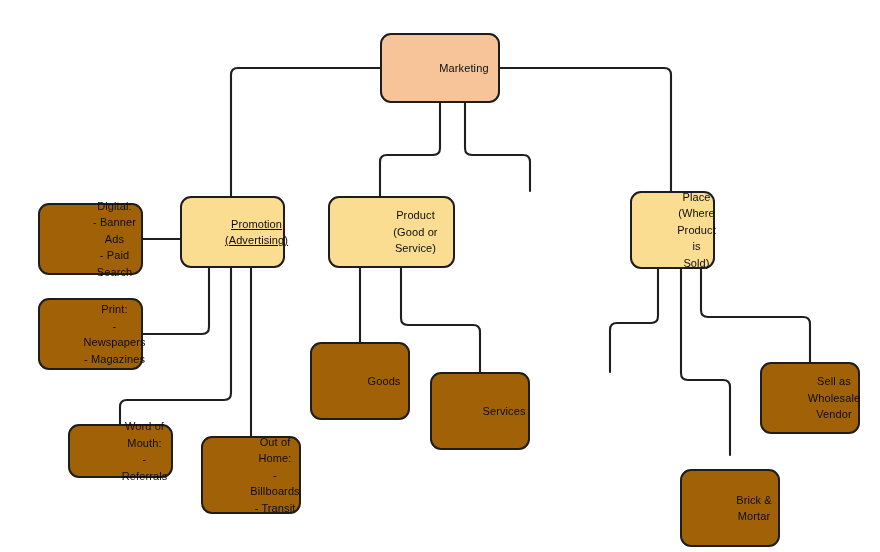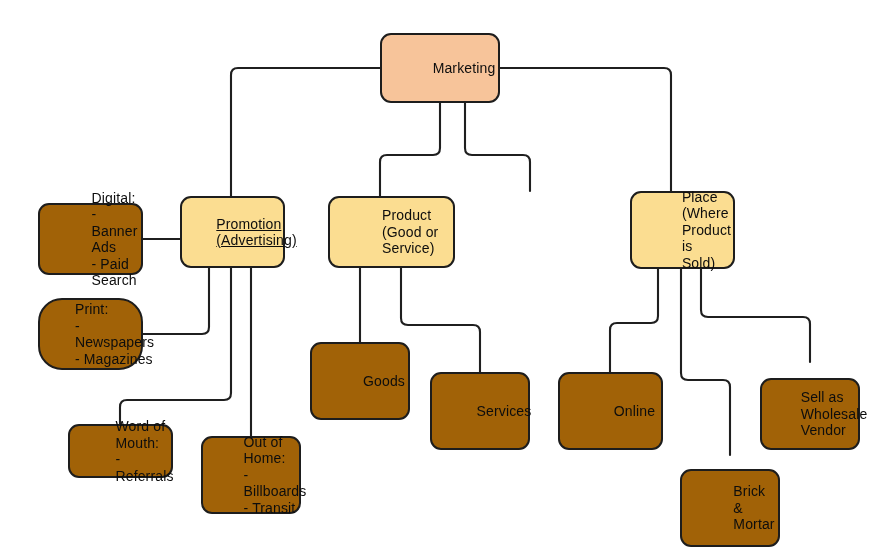--- a/index.html
+++ b/index.html
@@ -34,22 +34,22 @@
     stroke-linejoin: round;
   }
   .node {
     position: absolute;
     box-sizing: border-box;
     border: 2.1px solid #1d1d1d;
     border-radius: 11px;
     display: flex;
     align-items: center;
     justify-content: center;
-    text-align: left;
-    font-size: 14px;
+    text-align: center;
+    font-size: 11px;
     line-height: 16.5px;
     color: #0d0d0d;
     letter-spacing: 0.01em;
     z-index: 2;
     padding-left: 48px;
   }
   .node-root {
     background: #f7c49a;
   }
   .node-branch {
@@ -106,33 +106,33 @@
     <span class="node-label">Promotion
 (Advertising)</span>
   </div>
 
   <div class="node node-branch" style="left:328px; top:196px; width:127px; height:72px;">
     <span class="node-label">Product
 (Good or Service)</span>
   </div>
 
 
-  <div class="node node-branch" style="left:630px; top:191px; width:105px; height:78px;">
+  <div class="node node-branch" style="left:630px; top:191px; width:85px; height:78px;">
     <span class="node-label">Place
 (Where Product is
 Sold)</span>
   </div>
 
   <div class="node node-leaf" style="left:38px; top:203px; width:105px; height:72px;">
     <span class="node-label">Digital:
 - Banner Ads
 - Paid Search</span>
   </div>
 
-  <div class="node node-leaf" style="left:38px; top:298px; width:105px; height:72px;border-radius:24px;">
+  <div class="node node-leaf" style="left:38px; top:298px; width:105px; height:72px;">
     <span class="node-label">Print:
 - Newspapers
 - Magazines</span>
   </div>
 
   <div class="node node-leaf" style="left:68px; top:424px; width:105px; height:54px;">
     <span class="node-label">Word of Mouth:
 - Referrals</span>
   </div>
 
@@ -143,26 +143,23 @@
   </div>
 
   <div class="node node-leaf" style="left:310px; top:342px; width:100px; height:78px;">
     <span class="node-label">Goods</span>
   </div>
 
   <div class="node node-leaf" style="left:430px; top:372px; width:100px; height:78px;">
     <span class="node-label">Services</span>
   </div>
 
-  <div class="node node-leaf" style="left:558px; top:372px; width:105px; height:78px;">
-    <span class="node-label">Online</span>
-  </div>
 
   <div class="node node-leaf" style="left:680px; top:469px; width:100px; height:78px;">
     <span class="node-label">Brick &amp; Mortar</span>
   </div>
 
-  <div class="node node-leaf" style="left:760px; top:362px; width:100px; height:72px;margin-top:16px;">
+  <div class="node node-leaf" style="left:760px; top:362px; width:100px; height:72px;">
     <span class="node-label">Sell as Wholesale
 Vendor</span>
   </div>
 
 </div>
 
 </body></html>

